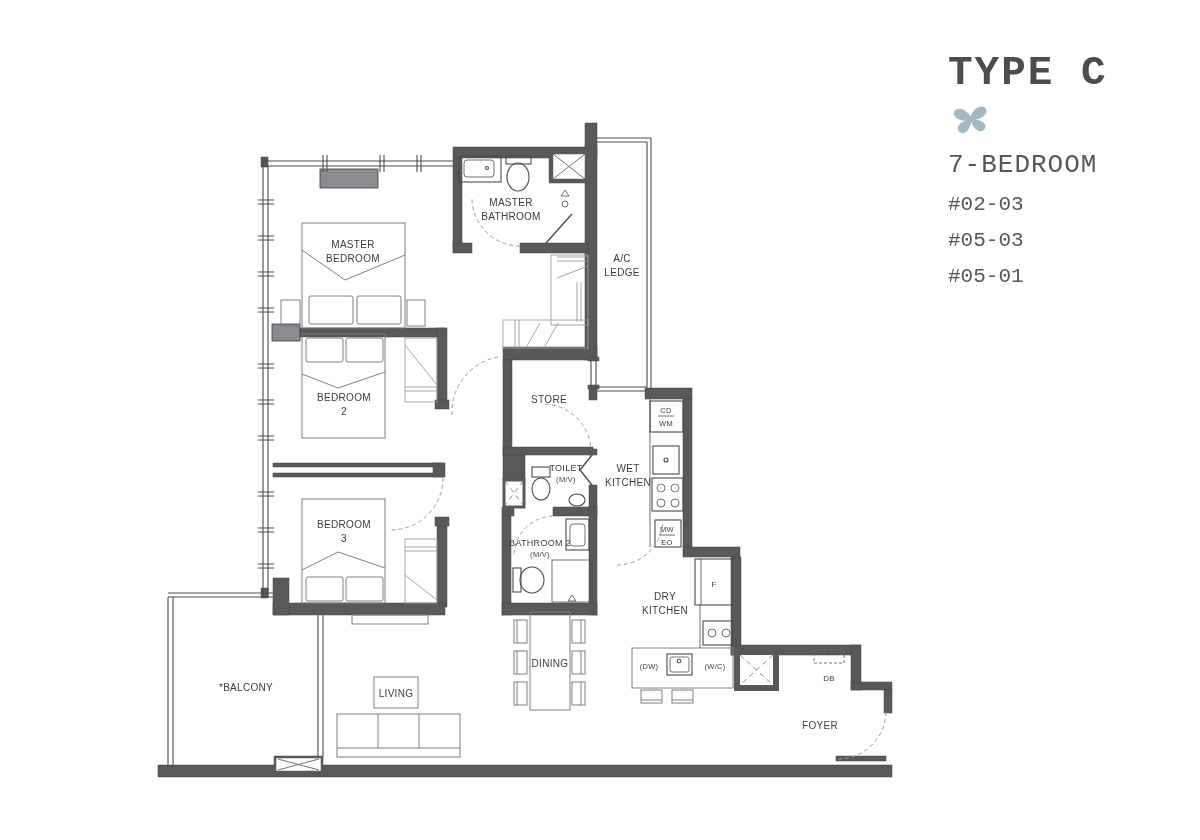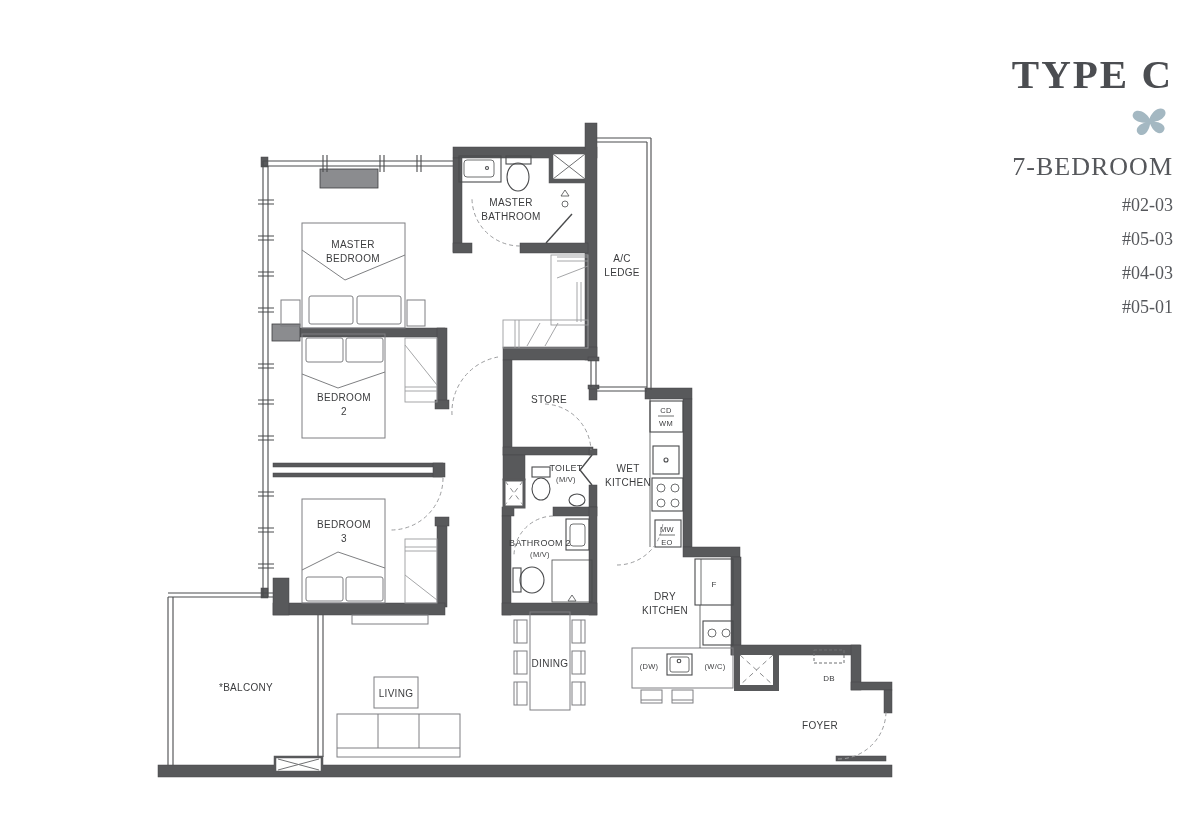--- a/index.html
+++ b/index.html
@@ -13,27 +13,27 @@
   .win{stroke:#4b4c4e;stroke-width:1.1;fill:none;}
   .furn{stroke:var(--furn);fill:none;stroke-width:1;}
   .hatch{stroke:#9b9c9e;stroke-width:.9;fill:none;}
   .fix{stroke:var(--fix);fill:none;stroke-width:1.1;}
   .thin{stroke-width:.8;}
   .arc{fill:none;stroke:#9c9d9f;stroke-width:1;stroke-dasharray:4 3;}
   .dline{stroke:var(--fix);stroke-width:1.4;fill:none;}
   .xline{stroke:#707173;stroke-width:1;fill:none;}
   .xdash{stroke:#8a8b8d;stroke-width:1;fill:none;stroke-dasharray:5 4;}
   .dbbox{fill:none;stroke:#6f7072;stroke-width:1;stroke-dasharray:3 2;}
-  .panel{position:absolute;left:981px;top:50px;width:192px;text-align:right;
-         font-family:Liberation Serif, serif;color:var(--panel_text);}
+  .panel{position:absolute;left:948px;top:50px;width:192px;text-align:left;
+         font-family:Liberation Mono, monospace;color:var(--panel_text);}
   .type-title{font-size:41px;font-weight:bold;letter-spacing:2px;color:#4b4d51;}
   .butterfly{margin-top:8px;height:34px;}
   .bedtype{margin-top:12px;font-size:26px;letter-spacing:1px;}
   .area{margin-top:11px;font-size:21px;}
-  .unit{margin-top:13px;font-size:18px;}
+  .unit{margin-top:13px;font-size:21px;}
 </style>
 </head>
 <body>
 
 <div class="canvas">
 
   <svg width="1200" height="840" viewBox="0 0 1200 840">
 
     <g>
       <rect class="wall" x="453" y="147" width="144" height="11"></rect>
@@ -294,16 +294,15 @@
     <div class="butterfly">
       <svg width="46" height="34" viewBox="0 0 48 40">
         <path fill="var(--accent)" transform="rotate(-6 24 20)" d="M24 15 C21 7, 11 1, 6 6 C1 12, 10 19, 19 19 C10 20, 4 27, 10 32
                  C16 36, 22 29, 24 21 C26 29, 32 36, 38 32 C44 27, 38 20, 29 19
                  C38 19, 47 12, 42 6 C37 1, 27 7, 24 15 Z"></path>
       </svg>
     </div>
     <div class="bedtype">7-BEDROOM</div>
     <div class="unit">#02-03</div>
     <div class="unit">#05-03</div>
-    <div class="unit">#04-03</div>
     <div class="unit">#05-01</div>
   </div>
 </div>
 
 </body></html>

